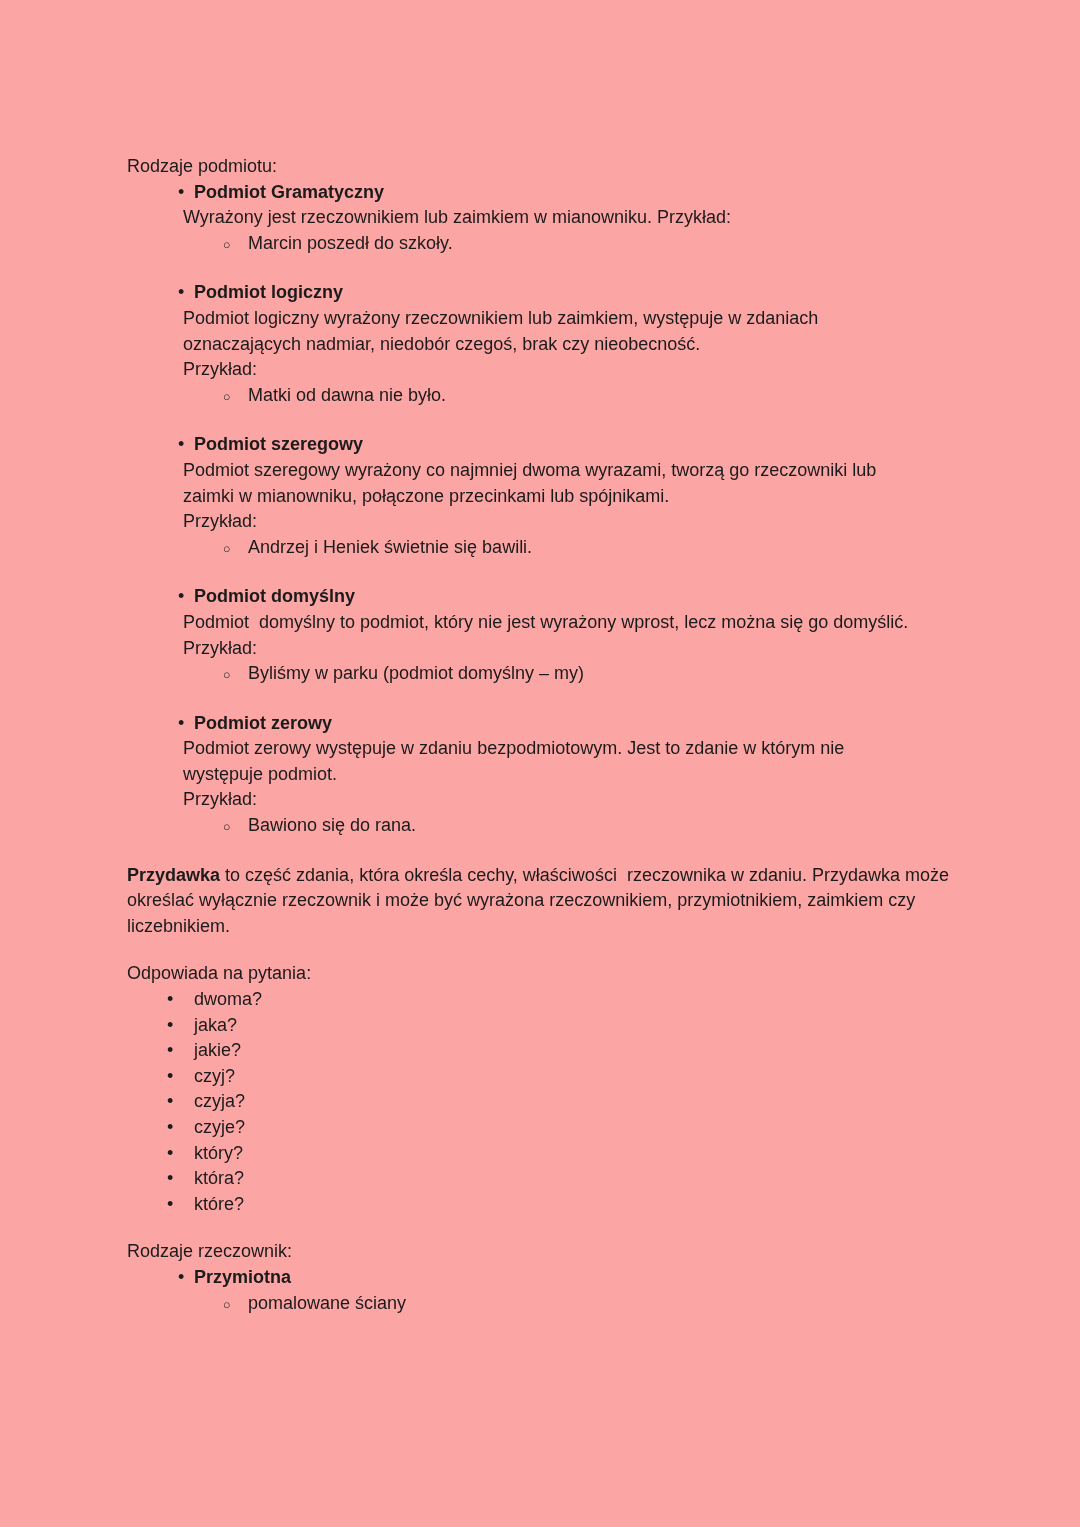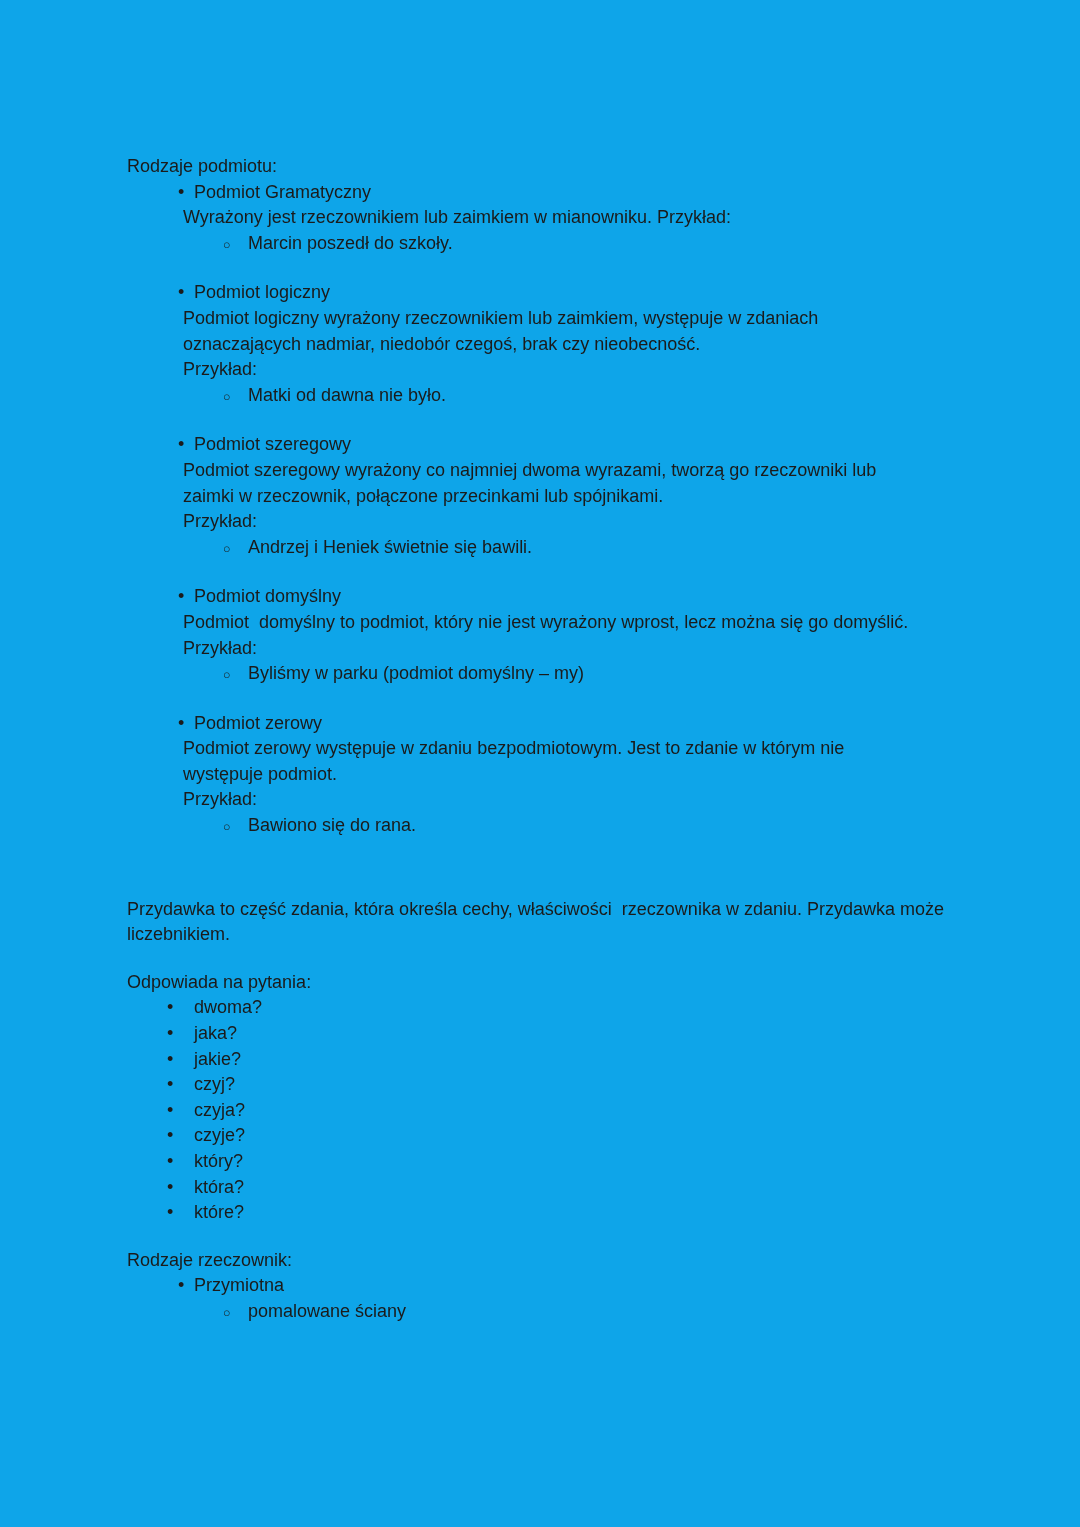--- a/index.html
+++ b/index.html
@@ -1,30 +1,30 @@
 <!DOCTYPE html>
 <html><head>
 <meta charset="utf-8">
 <style>
   html,body { margin:0; padding:0; background:#ffffff; }
   .page {
-    width:1080px; height:1527px; background:#0ea5e9; position:relative; overflow:hidden;
+    width:1080px; height:1527px; background:#fca5a5; position:relative; overflow:hidden;
     font-family:"Liberation Sans", sans-serif; color:#1b1b1b;
     font-size:18px; line-height:25.6px;
   }
   .content { padding:154px 110px 0 127px; }
   .line, .t, .hline { white-space:pre; }
   .row { display:flex; align-items:baseline; }
-  .b { font-weight:normal; }
+  .b { font-weight:bold; }
   .m1 { flex:none; display:inline-block; margin-left:51px; width:16px; }
   .mq { flex:none; display:inline-block; margin-left:40px; width:27px; }
   .m2 { flex:none; display:inline-block; margin-left:96px; width:25px; font-size:12.5px; }
   .cont { margin-left:56px; }
   .sec { margin-top:22px; }
-  .gap-big { margin-top:56px; }
+  .gap-big { margin-top:22px; }
 </style>
 </head>
 <body>
 
 <div class="page">
   <div class="content">
 
     <div class="hline">Rodzaje podmiotu:</div>
 
     <div>
@@ -57,21 +57,21 @@
       </div>
     </div>
 
     <div class="sec">
       <div class="row">
         <span class="m1">•</span>
         <span class="t b">Podmiot szeregowy</span>
       </div>
       <div class="cont">
         <div class="line">Podmiot szeregowy wyrażony co najmniej dwoma wyrazami, tworzą go rzeczowniki lub</div>
-        <div class="line">zaimki w rzeczownik, połączone przecinkami lub spójnikami.</div>
+        <div class="line">zaimki w mianowniku, połączone przecinkami lub spójnikami.</div>
         <div class="line">Przykład:</div>
       </div>
       <div class="row">
         <span class="m2">○</span>
         <span class="t">Andrzej i Heniek świetnie się bawili.</span>
       </div>
     </div>
 
     <div class="sec">
       <div class="row">
@@ -99,20 +99,21 @@
         <div class="line">Przykład:</div>
       </div>
       <div class="row">
         <span class="m2">○</span>
         <span class="t">Bawiono się do rana.</span>
       </div>
     </div>
 
     <div class="gap-big">
       <div class="line"><span class="b">Przydawka</span><span> to część zdania, która określa cechy, właściwości  rzeczownika w zdaniu. Przydawka może</span></div>
+      <div class="line">określać wyłącznie rzeczownik i może być wyrażona rzeczownikiem, przymiotnikiem, zaimkiem czy</div>
       <div class="line">liczebnikiem.</div>
     </div>
 
     <div class="sec">
       <div class="hline">Odpowiada na pytania:</div>
       <div class="row">
           <span class="mq">•</span>
           <span class="t">dwoma?</span>
         </div>
       <div class="row">

